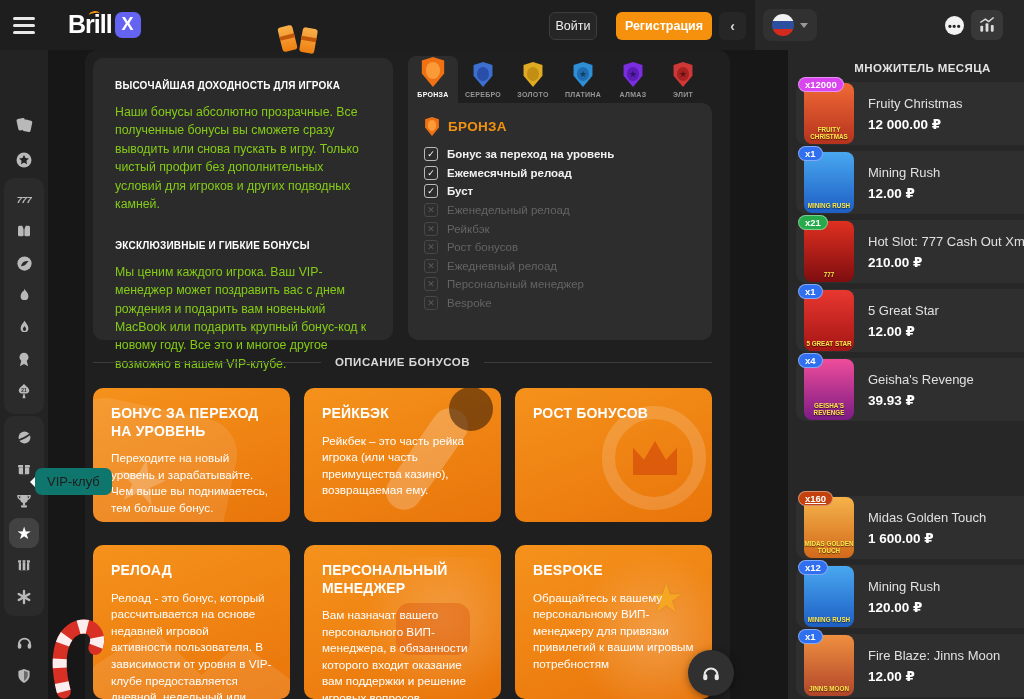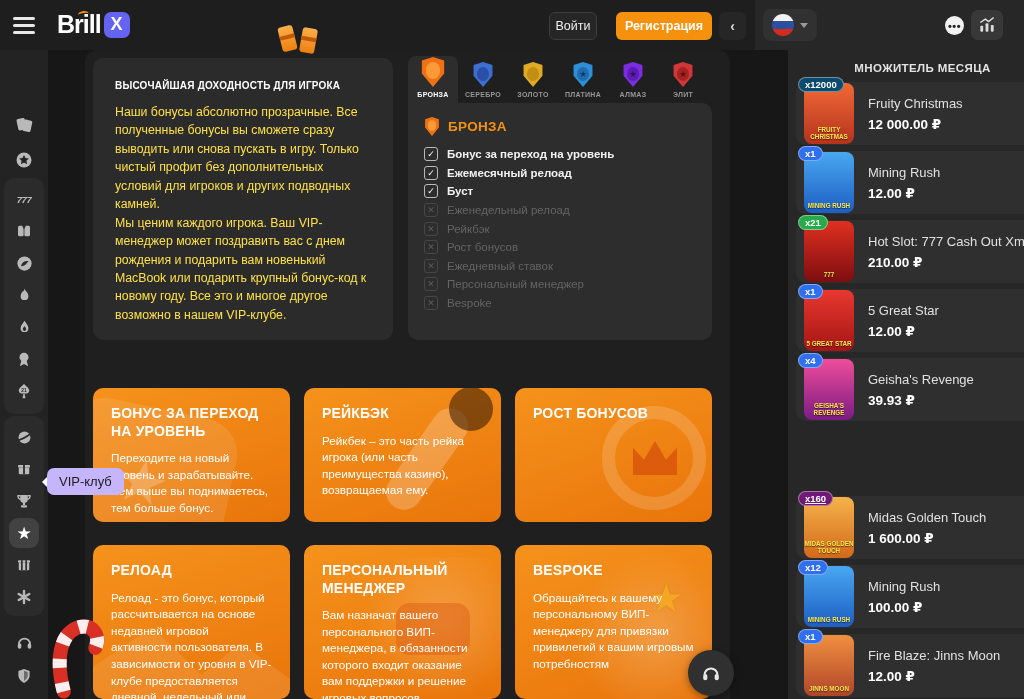--- a/index.html
+++ b/index.html
@@ -4,21 +4,21 @@
 <style>
   html,body{margin:0;padding:0;background:#101010;}
   *{box-sizing:border-box;font-family:"Liberation Sans","DejaVu Sans",sans-serif;}
   #app{position:relative;width:1024px;height:699px;background:#171717;overflow:hidden;color:#eee;}
 
   
   .header{position:absolute;left:0;top:0;width:755px;height:50px;background:#1e1e1e;}
   .burger{position:absolute;left:13px;top:14px;width:22px;height:22px;display:flex;flex-direction:column;justify-content:center;gap:4px;cursor:pointer;}
   .burger i{display:block;height:3px;background:#e8e8e8;border-radius:2px;}
   .logo{position:absolute;left:57px;top:10px;display:flex;align-items:center;cursor:pointer;}
-  .logo .word{font-size:25px;font-weight:800;color:#fff;letter-spacing:-1px;position:relative;}
+  .logo .word{font-size:25px;font-weight:800;color:#fff;letter-spacing:-1px;position:relative;margin-left:11px;}
   .logo .word .squig{position:absolute;left:21px;top:1px;width:11px;height:7px;border-top:2.5px solid #f5920f;border-radius:50%;transform:rotate(-8deg);}
   .logo .xbox{width:26px;height:26px;margin-left:3px;background:#6463f2;border-radius:7px;color:#fff;font-weight:800;font-size:18px;display:flex;align-items:center;justify-content:center;}
   .btn{position:absolute;top:12px;height:28px;border-radius:6px;font-size:12.5px;display:flex;align-items:center;justify-content:center;cursor:pointer;}
   .btn-login{left:549px;width:48px;background:#262626;border:1px solid #3d3d3d;color:#efefef;}
   .btn-register{left:616px;width:96px;background:#f6910e;color:#fff;font-weight:700;}
   .btn-collapse{left:719px;width:27px;background:#262626;color:#d8d8d8;font-size:14px;font-weight:700;}
   .header-right{position:absolute;left:755px;top:0;width:269px;height:50px;background:#272727;}
   .lang{position:absolute;left:8px;top:9px;width:54px;height:32px;background:#313131;border-radius:8px;display:flex;align-items:center;justify-content:center;gap:6px;cursor:pointer;}
   .flag{width:22px;height:22px;border-radius:50%;background:linear-gradient(180deg,#f2f2f2 0 34%,#2d4fa0 34% 66%,#d52b1e 66% 100%);}
   .chev{width:0;height:0;border-left:4px solid transparent;border-right:4px solid transparent;border-top:5px solid #9a9a9a;}
@@ -29,36 +29,36 @@
   .lsidebar{position:absolute;left:0;top:50px;width:48px;height:649px;background:#232323;}
   .sgroup{position:absolute;left:4px;width:40px;background:#2b2b2b;border-radius:10px;}
   .sg1{top:128px;height:236px;} .sg2{top:366px;height:200px;}
   .sicon{position:absolute;left:10px;width:28px;height:28px;display:flex;align-items:center;justify-content:center;cursor:pointer;color:#b9b9b9;}
   .sicon svg{fill:#b9b9b9;}
   .sicon.active{left:9px;width:30px;height:30px;background:#424242;border-radius:9px;color:#fff;}
   .txt777{font-size:9.5px;font-weight:800;font-style:italic;color:#b9b9b9;letter-spacing:-.5px;}
   .star-glyph{font-size:17px;line-height:1;}
 
   
-  .tooltip{position:absolute;left:47px;top:468px;height:27px;padding:0 12px;background:#c4b5fd;border-radius:7px;color:#1d1d1d;font-size:13px;line-height:27px;z-index:9;}
+  .tooltip{position:absolute;left:35px;top:468px;height:27px;padding:0 12px;background:#0f766e;border-radius:7px;color:#1d1d1d;font-size:13px;line-height:27px;z-index:9;}
   .tooltip::before{content:"";position:absolute;left:-5px;top:9px;width:0;height:0;border-top:5px solid transparent;border-bottom:5px solid transparent;border-right:5px solid #fff;}
 
   
   .candy{position:absolute;left:40px;top:606px;z-index:10;transform:rotate(-6deg);}
 
   
   .page{position:absolute;left:85px;top:50px;width:645px;height:649px;background:#1f1f1f;border-radius:12px 12px 0 0;}
   .popper{position:absolute;width:15px;height:25px;background:linear-gradient(180deg,#f9b04a,#ee7f10);border-radius:3px;z-index:6;}
   .popper::after{content:"";position:absolute;top:9px;left:0;right:0;height:4px;background:#c2590a;}
   .pop1{left:280px;top:26px;transform:rotate(-14deg);} .pop2{left:301px;top:28px;transform:rotate(10deg);}
 
   .info-card{position:absolute;left:93px;top:58px;width:300px;height:282px;background:#2b2b2b;border-radius:10px;padding:22px;}
   .info-card h3{margin:0 0 12px 0;font-size:10px;font-weight:800;color:#ffffff;letter-spacing:.2px;}
   .info-card h3.second{margin-top:26px;}
-  .info-card p{margin:0;font-size:12.3px;line-height:1.5;color:#fde047;}
+  .info-card p{margin:0;font-size:12.3px;line-height:1.5;color:#84cc16;}
 
   
   .tabs{position:absolute;left:408px;top:56px;display:flex;}
   .tab{width:50px;height:47px;display:flex;flex-direction:column;align-items:center;justify-content:flex-end;gap:4px;padding-bottom:5px;cursor:pointer;}
   .tab .lbl{font-size:7px;font-weight:700;color:#969696;letter-spacing:.3px;}
   .tab.active{background:#2d2d2d;border-radius:8px 8px 0 0;}
   .tab.active .lbl{color:#fff;}
   .shield{position:relative;width:22px;height:25px;clip-path:polygon(50% 0,93% 12%,93% 55%,50% 100%,7% 55%,7% 12%);}
   .tab.active .shield{width:26px;height:30px;}
   .shield .core{position:absolute;left:22%;top:18%;width:56%;height:56%;border-radius:50%;display:flex;align-items:center;justify-content:center;font-size:9px;color:rgba(0,0,0,.45);}
@@ -270,20 +270,21 @@
     </svg>
   </div>
 
   <div class="page"></div>
   <div class="popper pop1"></div>
   <div class="popper pop2"></div>
 
   <div class="info-card">
     <h3>ВЫСОЧАЙШАЯ ДОХОДНОСТЬ ДЛЯ ИГРОКА</h3>
     <p>Наши бонусы абсолютно прозрачные. Все полученные бонусы вы сможете сразу выводить или снова пускать в игру. Только чистый профит без дополнительных условий для игроков и других подводных камней.</p>
+    <h3 class="second">ЭКСКЛЮЗИВНЫЕ И ГИБКИЕ БОНУСЫ</h3>
     <p>Мы ценим каждого игрока. Ваш VIP-менеджер может поздравить вас с днем рождения и подарить вам новенький MacBook или подарить крупный бонус-код к новому году. Все это и многое другое возможно в нашем VIP-клубе.</p>
   </div>
 
   <div class="tabs">
     <div class="tab active">
       <span class="shield" style="background: rgb(240, 113, 20);">
           <span class="core" style="background: rgb(251, 155, 56);"></span>
         </span>
       <span class="lbl">БРОНЗА</span>
     </div>
@@ -345,32 +346,37 @@
     <div class="feat off">
         <span class="box">✕</span>
         <span class="flabel">Рейкбэк</span>
       </div>
     <div class="feat off">
         <span class="box">✕</span>
         <span class="flabel">Рост бонусов</span>
       </div>
     <div class="feat off">
         <span class="box">✕</span>
-        <span class="flabel">Ежедневный ставок</span>
+        <span class="flabel">Ежедневный релоад</span>
       </div>
     <div class="feat off">
         <span class="box">✕</span>
         <span class="flabel">Персональный менеджер</span>
       </div>
     <div class="feat off">
         <span class="box">✕</span>
         <span class="flabel">Bespoke</span>
       </div>
   </div>
 
+  <div class="divider">
+    <i></i>
+      <span>ОПИСАНИЕ БОНУСОВ</span>
+      <i></i>
+  </div>
 
   <div class="bcard row1 c1">
       <div class="art art1"></div>
     <h4>БОНУС ЗА ПЕРЕХОД НА УРОВЕНЬ</h4>
       <p>Переходите на новый уровень и зарабатывайте. Чем выше вы поднимаетесь, тем больше бонус.</p>
     </div>
   <div class="bcard row1 c2">
       <div class="art art2"></div>
     <h4>РЕЙКБЭК</h4>
       <p>Рейкбек – это часть рейка игрока (или часть преимущества казино), возвращаемая ему.</p>
@@ -401,21 +407,21 @@
         <rect x="3.5" y="13" width="4.5" height="7" rx="2.2" fill="#e8e8e8"></rect>
         <rect x="16" y="13" width="4.5" height="7" rx="2.2" fill="#e8e8e8"></rect>
       </svg>
   </div>
 
   <div class="rsidebar">
     <div class="rs-title">МНОЖИТЕЛЬ МЕСЯЦА</div>
 
     <div class="grow" style="top:32px">
       <span class="thumb" style="background: linear-gradient(rgb(240, 106, 53), rgb(181, 50, 30));">FRUITY CHRISTMAS</span>
-      <span class="badge" style="background: #0c4a6e;">x12000</span>
+      <span class="badge" style="background: #d946ef;">x12000</span>
       <span class="ginfo"><span class="gname">Fruity Christmas</span><div class="gamount">12 000.00 ₽</div></span>
     </div>
     <div class="grow" style="top:101px">
       <span class="thumb" style="background: linear-gradient(rgb(73, 168, 240), rgb(29, 94, 196));">MINING RUSH</span>
       <span class="badge" style="background: rgb(47, 111, 240);">x1</span>
       <span class="ginfo"><span class="gname">Mining Rush</span><div class="gamount">12.00 ₽</div></span>
     </div>
     <div class="grow" style="top:170px">
       <span class="thumb" style="background: linear-gradient(rgb(224, 48, 32), rgb(126, 13, 16));">777</span>
       <span class="badge" style="background: rgb(39, 170, 74);">x21</span>
@@ -426,27 +432,27 @@
       <span class="badge" style="background: rgb(47, 111, 240);">x1</span>
       <span class="ginfo"><span class="gname">5 Great Star</span><div class="gamount">12.00 ₽</div></span>
     </div>
     <div class="grow" style="top:308px">
       <span class="thumb" style="background: linear-gradient(rgb(239, 77, 155), rgb(124, 27, 132));">GEISHA'S REVENGE</span>
       <span class="badge" style="background: rgb(47, 111, 240);">x4</span>
       <span class="ginfo"><span class="gname">Geisha's Revenge</span><div class="gamount">39.93 ₽</div></span>
     </div>
     <div class="grow" style="top:446px">
       <span class="thumb" style="background: linear-gradient(rgb(245, 179, 74), rgb(210, 105, 27));">MIDAS GOLDEN TOUCH</span>
-      <span class="badge" style="background: #701a75; text-decoration: underline;">x160</span>
+      <span class="badge" style="background: #c2410c; text-decoration: underline;">x160</span>
       <span class="ginfo"><span class="gname">Midas Golden Touch</span><div class="gamount">1 600.00 ₽</div></span>
     </div>
     <div class="grow" style="top:515px">
       <span class="thumb" style="background: linear-gradient(rgb(73, 168, 240), rgb(29, 94, 196));">MINING RUSH</span>
       <span class="badge" style="background: rgb(47, 111, 240);">x12</span>
-      <span class="ginfo"><span class="gname">Mining Rush</span><div class="gamount">100.00 ₽</div></span>
+      <span class="ginfo"><span class="gname">Mining Rush</span><div class="gamount">120.00 ₽</div></span>
     </div>
     <div class="grow" style="top:584px">
       <span class="thumb" style="background: linear-gradient(rgb(240, 144, 64), rgb(176, 69, 42));">JINNS MOON</span>
       <span class="badge" style="background: rgb(47, 111, 240);">x1</span>
       <span class="ginfo"><span class="gname">Fire Blaze: Jinns Moon</span><div class="gamount">12.00 ₽</div></span>
     </div>
   </div>
 
 </div>
 

